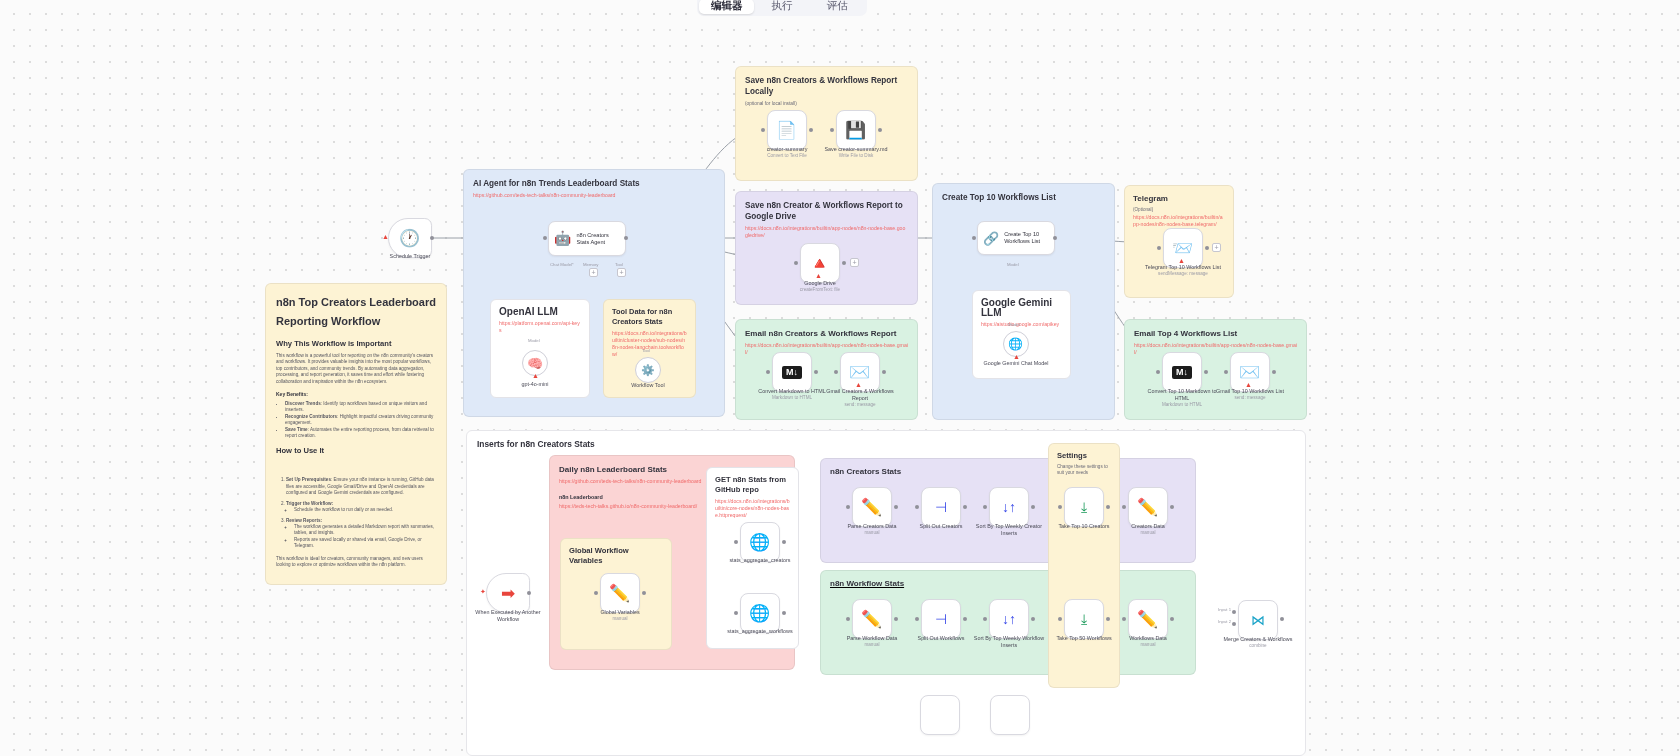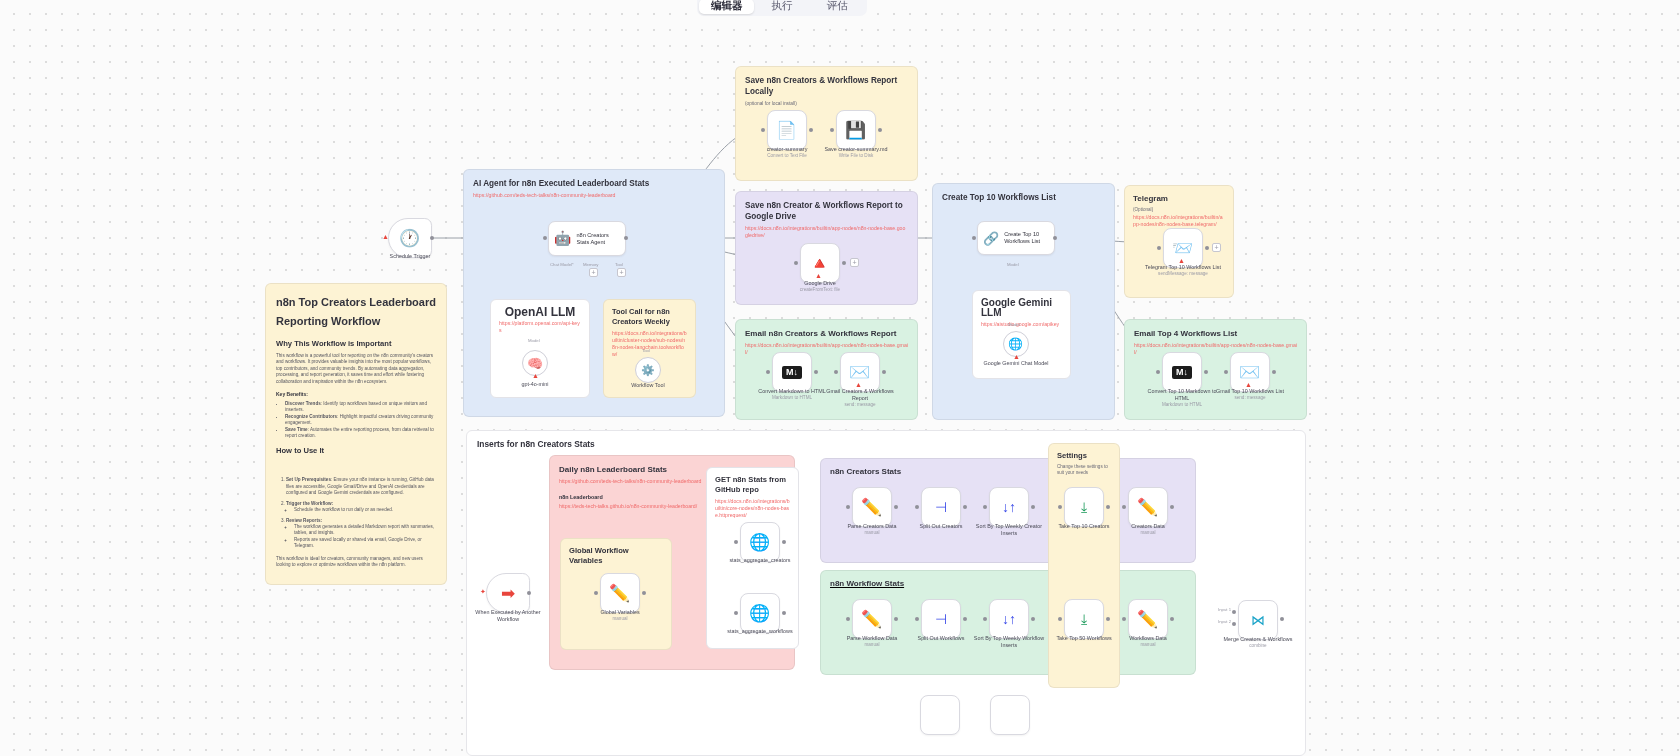--- a/index.html
+++ b/index.html
@@ -190,21 +190,21 @@
 <div class="node-label" style="left:818px; top:146px;">
   <span>Save creator-summary.md</span>
   <span class="node-sub">Write File to Disk</span>
 </div>
 <div class="port" style="left:761px; top:128px;"></div>
 <div class="port" style="left:809px; top:128px;"></div>
 <div class="port" style="left:830px; top:128px;"></div>
 <div class="port" style="left:878px; top:128px;"></div>
 
 <div class="note n-blue" style="left:463px; top:169px; width:262px; height:248px; padding:8px 9px;">
-  <div class="nh" style="font-size:8.2px; line-height:11px;">AI Agent for n8n Executed Leaderboard Stats</div>
+  <div class="nh" style="font-size:8.2px; line-height:11px;">AI Agent for n8n Trends Leaderboard Stats</div>
   <div class="url" style="margin-top:3px;">https://github.com/teds-tech-talks/n8n-community-leaderboard</div>
 </div>
 
 <div class="node trigger" style="left:388px; top:218px;">
   <span class="glyph">🕐</span>
 </div>
 <div class="warn" style="left:382px; top:233px;">▲</div>
 <div class="node-label" style="left:372px; top:253px;">
   <span>Schedule Trigger</span>
 </div>
@@ -216,34 +216,34 @@
 </div>
 <div class="port" style="left:543px; top:236px;"></div>
 <div class="port" style="left:624px; top:236px;"></div>
 <div class="conn-label" style="left:550px; top:262px;">Chat Model*</div>
 <div class="conn-label" style="left:583px; top:262px;">Memory</div>
 <div class="conn-label" style="left:615px; top:262px;">Tool</div>
 <div class="plusbox" style="left:589px; top:268px;">+</div>
 <div class="plusbox" style="left:617px; top:268px;">+</div>
 
 <div class="note n-white" style="left:490px; top:299px; width:100px; height:99px; padding:7px 8px;">
-  <div class="nh" style="font-size:12px; line-height:10px;text-align:center;">OpenAI LLM</div>
+  <div class="nh" style="font-size:10px; line-height:10px;">OpenAI LLM</div>
   <div class="url" style="margin-top:3px;">https://platform.openai.com/api-keys</div>
 </div>
 <div class="conn-label" style="left:528px; top:338px;">Model</div>
 <div class="sub-circle" style="left:522px; top:350px;">
   <span>🧠</span>
 </div>
 <div class="warn" style="left:532px; top:372px;">▲</div>
 <div class="node-label" style="left:497px; top:381px;">
   <span>gpt-4o-mini</span>
 </div>
 
 <div class="note n-yellow" style="left:603px; top:299px; width:93px; height:99px; padding:7px 8px;">
-  <div class="nh" style="font-size:7.4px; line-height:10px;">Tool Call for n8n Creators Weekly</div>
+  <div class="nh" style="font-size:7.4px; line-height:10px;">Tool Data for n8n Creators Stats</div>
   <div class="url" style="margin-top:3px;">https://docs.n8n.io/integrations/builtin/cluster-nodes/sub-nodes/n8n-nodes-langchain.toolworkflow/</div>
 </div>
 <div class="conn-label" style="left:642px; top:348px;">Tool</div>
 <div class="sub-circle" style="left:635px; top:357px;">
   <span style="font-size:11px;">⚙️</span>
 </div>
 <div class="node-label" style="left:610px; top:382px;">
   <span>Workflow Tool</span>
 </div>
 

